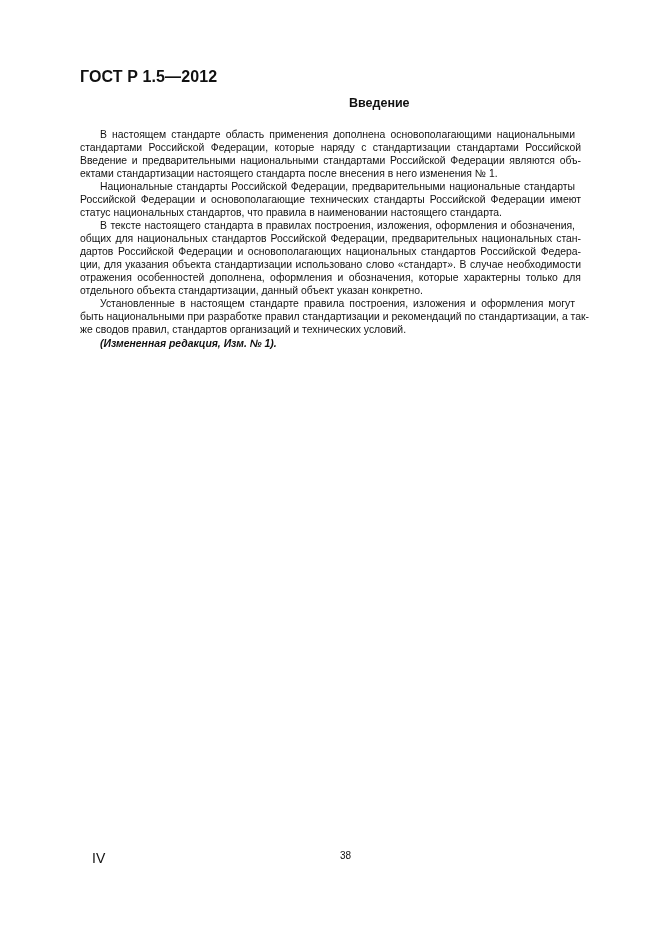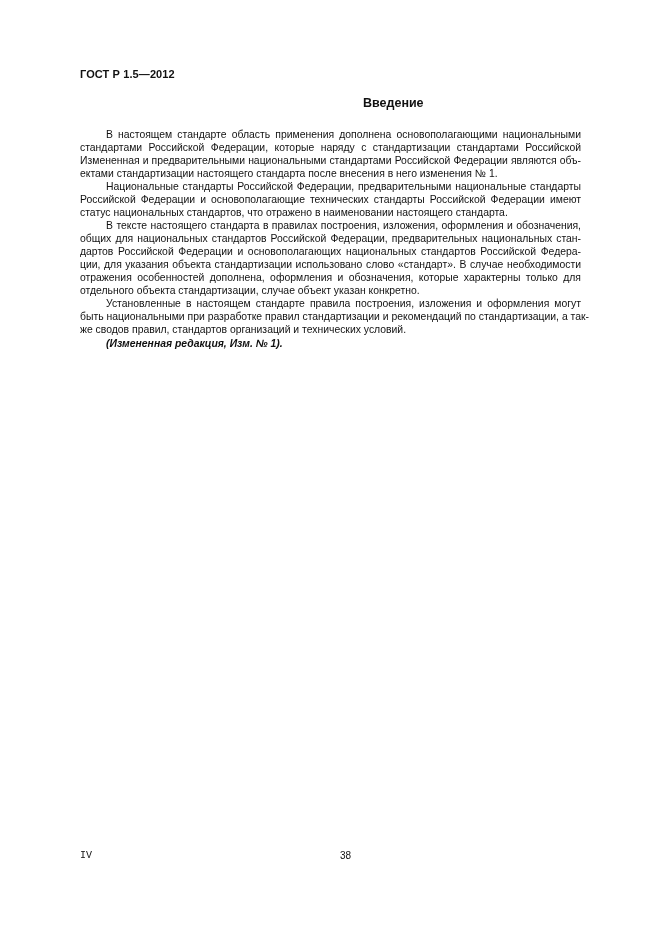--- a/index.html
+++ b/index.html
@@ -2,68 +2,68 @@
 <html><head>
   <meta charset="utf-8">
   <style>
     html, body { margin: 0; padding: 0; }
     body {
       width: 661px; height: 936px; background: #ffffff; position: relative; overflow: hidden;
       font-family: "Liberation Sans", sans-serif; color: #111111;
     }
     .header-code {
       position: absolute; left: 80px; top: 68px;
-      font-size: 11px; font-weight: bold; letter-spacing: 0.1px;
+      font-size: 16px; font-weight: bold; letter-spacing: 0.1px;
     }
     .title {
       position: absolute; left: 0; width: 661px; top: 96px; text-align: right;
       font-size: 12.5px; font-weight: bold;
     }
-    .title span { position: absolute; left: 328px; padding-left: 35px; }
+    .title span { position: absolute; left: 314px; padding-left: 35px; }
     .line {
       position: absolute; left: 80px; width: 501px; height: 13px;
       font-size: 10.4px; line-height: 13px; white-space: nowrap;
       text-align: justify; text-align-last: justify;
     }
-    .line.indent { left: 106px; width: 475px; }
+    .line.indent { left: 100px; width: 475px; }
     .line.last { text-align-last: left; }
     .line.bold { font-weight: bold; font-style: italic; }
-    .footer-left { position: absolute; left: 80px; top: 850px; font-size: 10px; font-family: Liberation Mono, monospace; }
+    .footer-left { position: absolute; left: 92px; top: 850px; font-size: 14px; }
     .footer-page { position: absolute; left: 340px; top: 850px; font-size: 10px; text-align: center; }
   </style>
 </head>
 <body>
 
 <div>
   <div class="header-code">ГОСТ Р 1.5—2012</div>
 
   <div class="title">
     <span>Введение</span>
   </div>
 
   <div>
     <div class="line indent" style="top:128px">В настоящем стандарте область применения дополнена основополагающими национальными</div>
     <div class="line" style="top:141px">стандартами Российской Федерации, которые наряду с стандартизации стандартами Российской</div>
-    <div class="line" style="top:154px">Измененная и предварительными национальными стандартами Российской Федерации являются объ-</div>
+    <div class="line" style="top:154px">Введение и предварительными национальными стандартами Российской Федерации являются объ-</div>
     <div class="line last" style="top:167px">ектами стандартизации настоящего стандарта после внесения в него изменения № 1.</div>
   </div>
 
   <div>
     <div class="line indent" style="top:180px">Национальные стандарты Российской Федерации, предварительными национальные стандарты</div>
     <div class="line" style="top:193px">Российской Федерации и основополагающие технических стандарты Российской Федерации имеют</div>
-    <div class="line last" style="top:206px">статус национальных стандартов, что отражено в наименовании настоящего стандарта.</div>
+    <div class="line last" style="top:206px">статус национальных стандартов, что правила в наименовании настоящего стандарта.</div>
   </div>
 
   <div>
     <div class="line indent" style="top:219px">В тексте настоящего стандарта в правилах построения, изложения, оформления и обозначения,</div>
     <div class="line" style="top:232px">общих для национальных стандартов Российской Федерации, предварительных национальных стан-</div>
     <div class="line" style="top:245px">дартов Российской Федерации и основополагающих национальных стандартов Российской Федера-</div>
     <div class="line" style="top:258px">ции, для указания объекта стандартизации использовано слово «стандарт». В случае необходимости</div>
     <div class="line" style="top:271px">отражения особенностей дополнена, оформления и обозначения, которые характерны только для</div>
-    <div class="line last" style="top:284px">отдельного объекта стандартизации, случае объект указан конкретно.</div>
+    <div class="line last" style="top:284px">отдельного объекта стандартизации, данный объект указан конкретно.</div>
   </div>
 
   <div>
     <div class="line indent" style="top:297px">Установленные в настоящем стандарте правила построения, изложения и оформления могут</div>
     <div class="line" style="top:310px">быть национальными при разработке правил стандартизации и рекомендаций по стандартизации, а так-</div>
     <div class="line last" style="top:323px">же сводов правил, стандартов организаций и технических условий.</div>
   </div>
 
   <div class="line indent last bold" style="top:337px">(Измененная редакция, Изм. № 1).</div>
 

